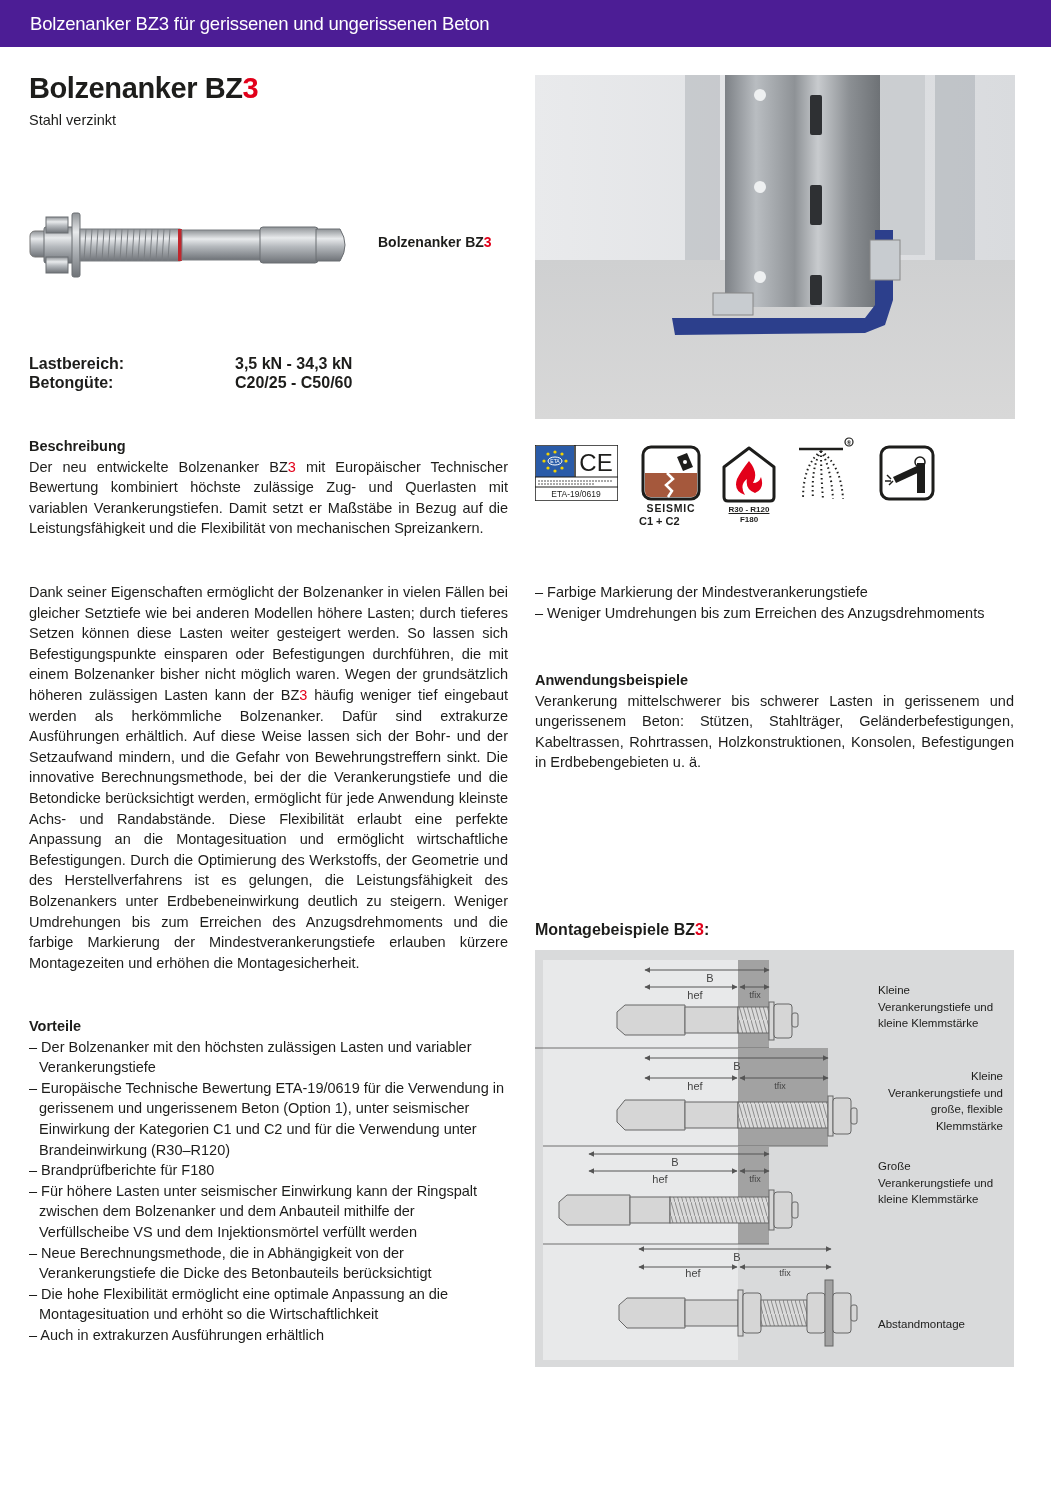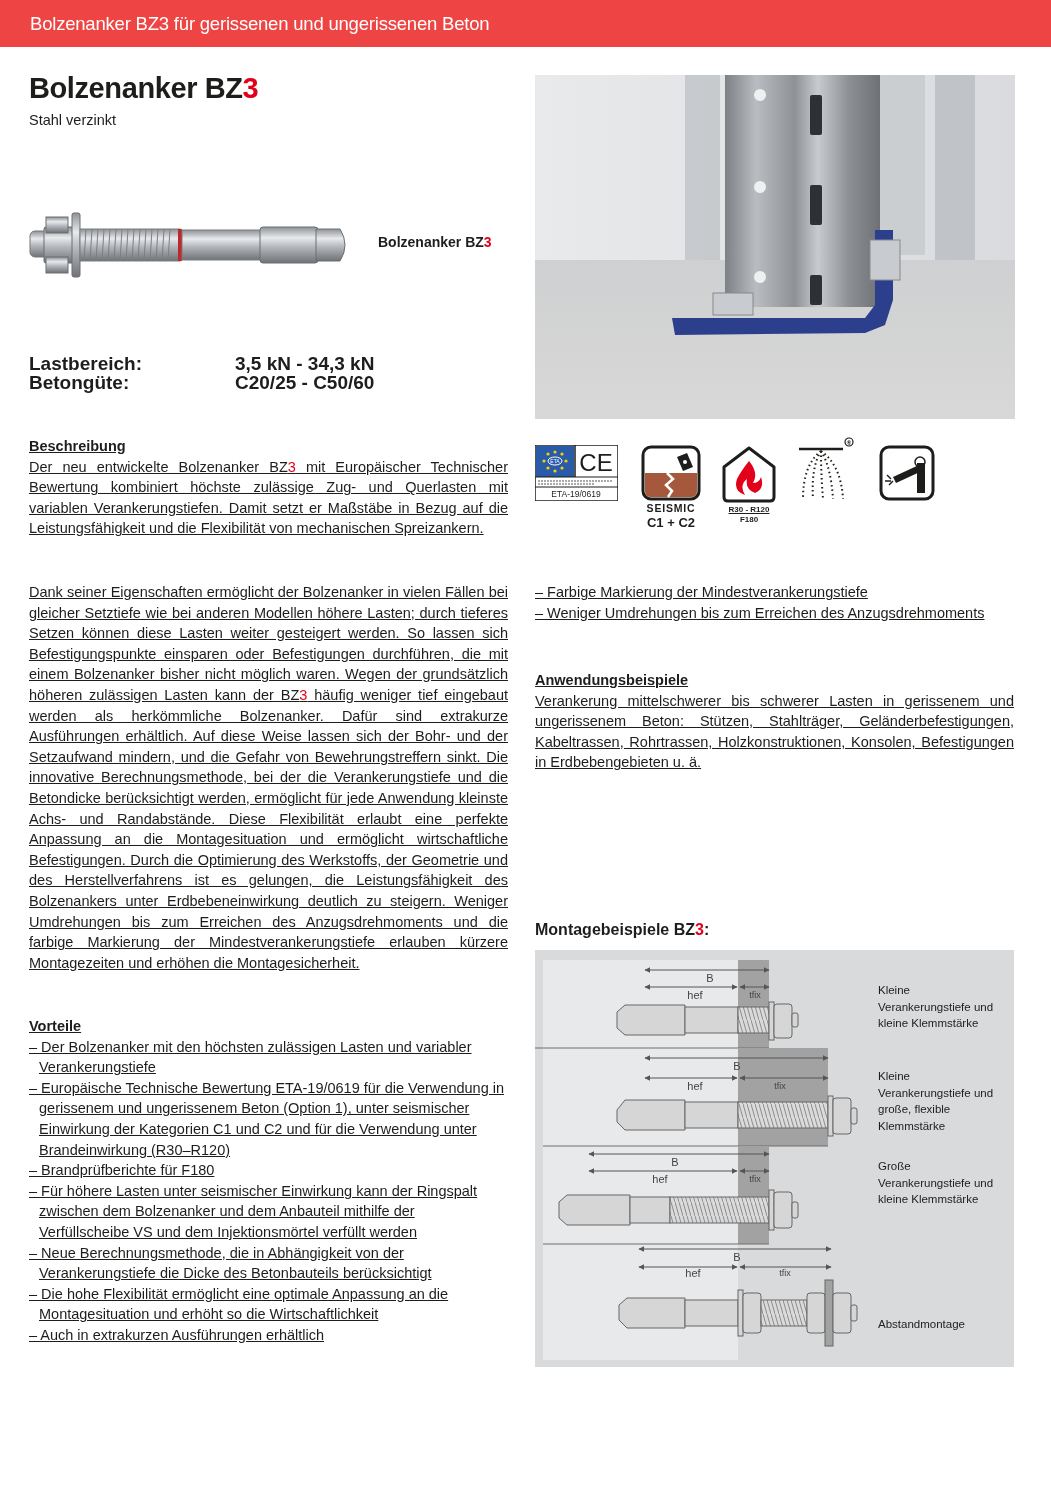--- a/index.html
+++ b/index.html
@@ -1,31 +1,31 @@
 <!DOCTYPE html>
 <html><head>
 <meta charset="utf-8">
 <style>
   * { box-sizing: border-box; margin: 0; padding: 0; }
   html, body { width: 1051px; height: 1489px; background: #ffffff; }
   body { font-family: "Liberation Sans", "DejaVu Sans", sans-serif; color: #1d1d1b; position: relative; overflow: hidden; }
-  .topbar { position: absolute; left: 0; top: 0; width: 1051px; height: 47px; background: #ef4444; }
+  .topbar { position: absolute; left: 0; top: 0; width: 1051px; height: 47px; background: #4c1d95; }
   .topbar-title { position: absolute; left: 30px; top: 13px; font-size: 18.5px; color: #ffffff; letter-spacing: -0.2px; }
   .red { color: #e2001a; }
   .prod-title { position: absolute; left: 29px; top: 72px; font-size: 29px; font-weight: bold; letter-spacing: -0.4px; }
   .prod-sub { position: absolute; left: 29px; top: 112px; font-size: 14.5px; }
   .anchor-img { position: absolute; left: 28px; top: 205px; width: 330px; height: 80px; }
   .anchor-label { position: absolute; left: 378px; top: 234px; font-size: 14px; font-weight: bold; }
-  .spec-table { position: absolute; left: 29px; top: 354px; font-size: 19px; font-weight: bold; line-height: 19px; }
+  .spec-table { position: absolute; left: 29px; top: 354px; font-size: 16px; font-weight: bold; line-height: 19px; }
   .spec-row { display: flex; }
   .spec-key { width: 206px; }
   .photo { position: absolute; left: 535px; top: 75px; width: 480px; height: 344px; overflow: hidden; background: #dcdcdc; }
   .icons-row { position: absolute; left: 535px; top: 443px; width: 480px; height: 90px; }
   .icon-box { position: absolute; }
-  .txt { position: absolute; font-size: 14.5px; line-height: 20.6px; text-align: justify; text-decoration: underline; }
+  .txt { position: absolute; font-size: 14.5px; line-height: 20.6px; text-align: justify; }
   .txt p { margin: 0; }
   .h { font-weight: bold; }
   .bul { padding-left: 10px; text-indent: -10px; text-align: left; }
   .diagram-title { position: absolute; left: 535px; top: 921px; font-size: 16px; font-weight: bold; }
   .diagram { position: absolute; left: 535px; top: 950px; width: 479px; height: 417px; background: #d9dadb; }
   .diag-label { position: absolute; left: 343px; font-size: 11.5px; line-height: 16.5px; color: #1d1d1b; }
 </style>
 </head>
 <body>
 
@@ -155,21 +155,21 @@
 
   <div class="icon-box" style="left:104px; top:2px; width:64px; height:82px;">
     <svg width="64" height="56" viewBox="0 0 64 56">
       <rect x="4" y="2" width="56" height="52" rx="8" fill="#fff" stroke="#1d1d1b" stroke-width="3"></rect>
       <path d="M6 28 L58 28 L58 46 Q58 52 52 52 L12 52 Q6 52 6 46 Z" fill="#a5583c"></path>
       <path d="M28 28 L34 34 L27 40 L33 46 L29 52" fill="none" stroke="#fff" stroke-width="2.5"></path>
       <path d="M38 12 L48 8 L54 22 L44 26 Z" fill="#1d1d1b"></path>
       <circle cx="46" cy="17" r="2" fill="#fff"></circle>
     </svg>
     <div style="position:absolute; left:0; top:57px; width:64px; text-align:center; font-size:10.5px; font-weight:bold; letter-spacing:0.8px;">SEISMIC</div>
-    <div style="position:absolute; left:0; top:70px; width:64px; text-align:center; font-size:13px; font-weight:bold;">C1 + C2</div>
+    <div style="position:absolute; left:0; top:70px; width:64px; text-align:left; font-size:11px; font-weight:bold;">C1 + C2</div>
   </div>
 
   <div class="icon-box" style="left:184px; top:2px; width:60px; height:82px;">
     <svg width="60" height="58" viewBox="0 0 60 58">
       <path d="M30 3 L55 22 L55 52 Q55 56 51 56 L9 56 Q5 56 5 52 L5 22 Z" fill="#fff" stroke="#1d1d1b" stroke-width="3" stroke-linejoin="round"></path>
       <path d="M30 16 Q22 26 18 34 Q14 46 26 50 Q20 40 28 34 Q26 44 36 48 Q46 44 42 32 Q40 38 34 38 Q40 28 30 16 Z" fill="#e2001a"></path>
     </svg>
     <div style="position:absolute; left:-4px; top:60px; width:68px; text-align:center; font-size:8px; font-weight:bold;text-decoration:underline;">R30 - R120</div>
     <div style="position:absolute; left:0; top:70px; width:60px; text-align:center; font-size:8px; font-weight:bold;">F180</div>
   </div>
@@ -313,16 +313,16 @@
     <rect x="203" y="340" width="5" height="46" fill="#d6d6d6" stroke="#666"></rect>
     <rect x="208" y="343" width="18" height="40" rx="3" fill="#d6d6d6" stroke="#666"></rect>
     <rect x="226" y="350" width="46" height="26" fill="url(#thread)" stroke="#666"></rect>
     <rect x="272" y="343" width="18" height="40" rx="3" fill="#d6d6d6" stroke="#666"></rect>
     <rect x="290" y="330" width="8" height="66" fill="#a2a2a2" stroke="#666"></rect>
     <rect x="298" y="343" width="18" height="40" rx="3" fill="#d6d6d6" stroke="#666"></rect>
     <rect x="316" y="355" width="6" height="16" rx="2" fill="#d6d6d6" stroke="#666"></rect>
   </svg>
 
   <div class="diag-label" style="top:32px; width:125px;">Kleine Verankerungstiefe und kleine Klemmstärke</div>
-  <div class="diag-label" style="top:118px; width:125px;">Kleine Verankerungstiefe und große, flexible Klemmstärke</div>
+  <div class="diag-label" style="top:118px; width:125px;text-align:right;">Kleine Verankerungstiefe und große, flexible Klemmstärke</div>
   <div class="diag-label" style="top:208px; width:125px;">Große Verankerungstiefe und kleine Klemmstärke</div>
   <div class="diag-label" style="top:350px; width:125px;margin-top:16px;">Abstandmontage</div>
 </div>
 
 </body></html>

